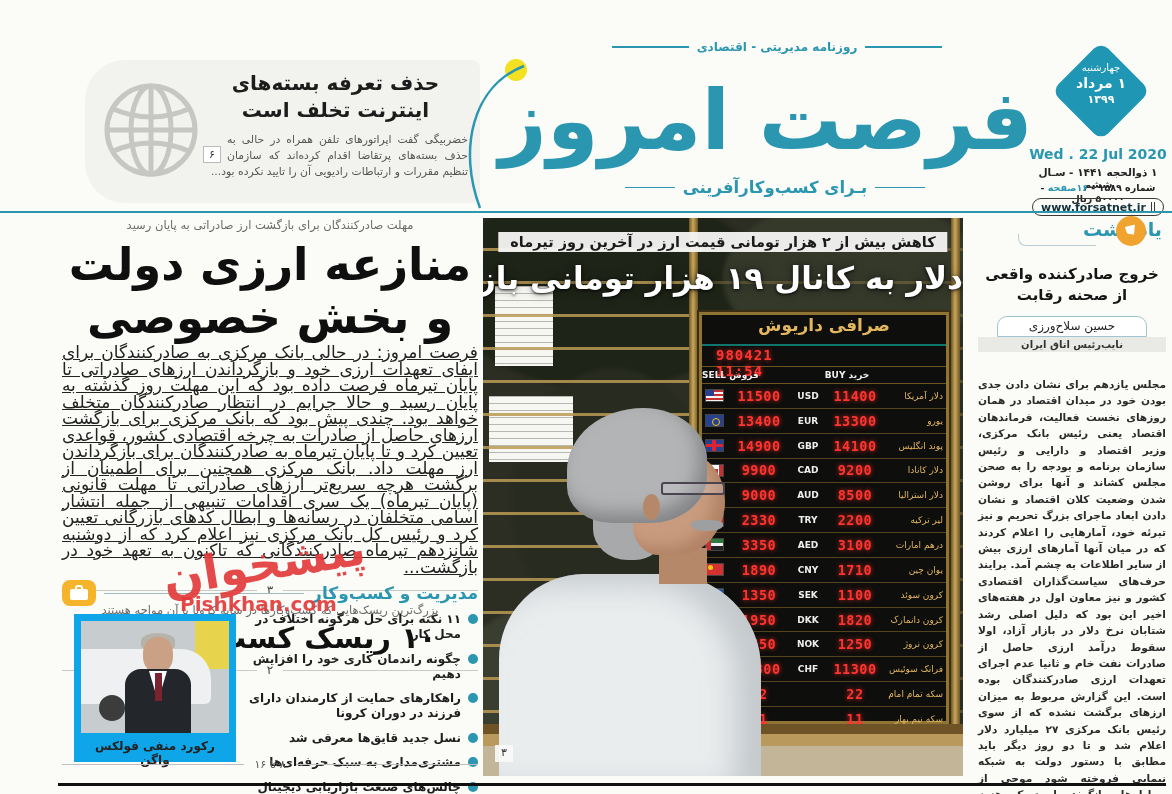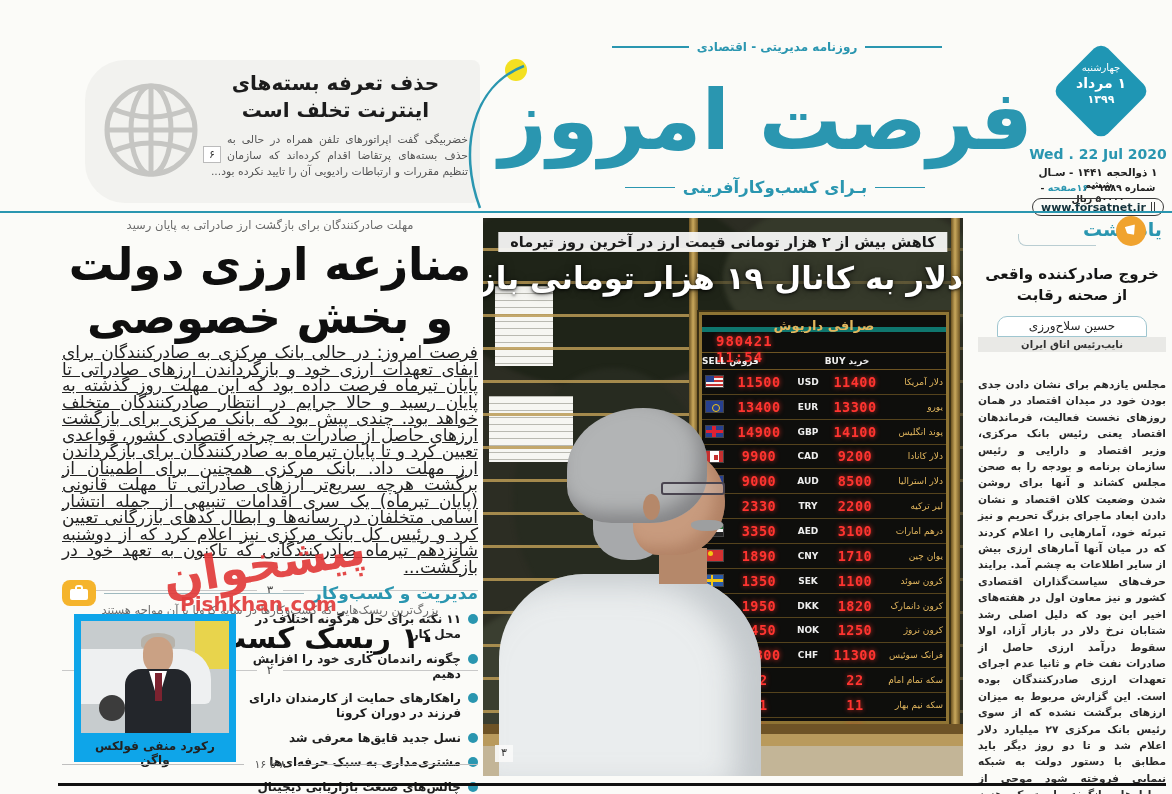--- a/index.html
+++ b/index.html
@@ -107,22 +107,22 @@
     background:rgba(246,246,244,.95); color:#1b1b1b; font-size:14.5px; font-weight:bold;
     padding:2px 12px; white-space:nowrap; }
   #photo-headline { position:absolute; left:0; right:0; top:42px; z-index:20; text-align:center;
     color:#fff; font-size:31px; font-weight:bold; text-shadow:0 1px 3px rgba(0,0,0,.85), 0 0 10px rgba(0,0,0,.5);
     white-space:nowrap; }
   #photo-badge { position:absolute; left:12px; bottom:14px; z-index:25; background:rgba(250,250,248,.9);
     border:none; }
 
   #board { position:absolute; left:216px; top:94px; width:250px; height:412px; z-index:5;
     background:#0e0e0c; border:3px solid #8f7434; box-shadow:0 0 0 2px #3a2f14; direction:ltr; }
-  #board-title { text-align:center; color:#e3b75e; font-size:13px; font-weight:bold; height:17px;
-    line-height:21px; border-bottom:5px solid #0f766e; direction:rtl; }
+  #board-title { text-align:center; color:#e3b75e; font-size:17px; font-weight:bold; height:31px;
+    line-height:21px; border-bottom:2px solid #0f766e; direction:rtl; }
   #board-clock { display:flex; justify-content:space-between; padding:1px 14px; height:21px;
     border-bottom:1px solid #6d5423;flex-direction:column; }
   .led { font-family:"DejaVu Sans Mono", monospace; color:#ff3430; font-weight:bold;
     text-shadow:0 0 5px rgba(255,50,40,.8); }
   #board-clock .led { font-size:14px; letter-spacing:1px; }
   #board-cols { display:flex; height:17px; align-items:center; color:#efefef; font-size:9px;
     font-weight:bold; border-bottom:1px solid #6d5423; }
   #board-cols .c-sell { width:96px; text-align:left; }
   #board-cols .c-buy { width:98px; text-align:center; }
   .b-row { display:flex; align-items:center; height:24.85px; border-bottom:1px solid #55431d; padding:0 3px; }

